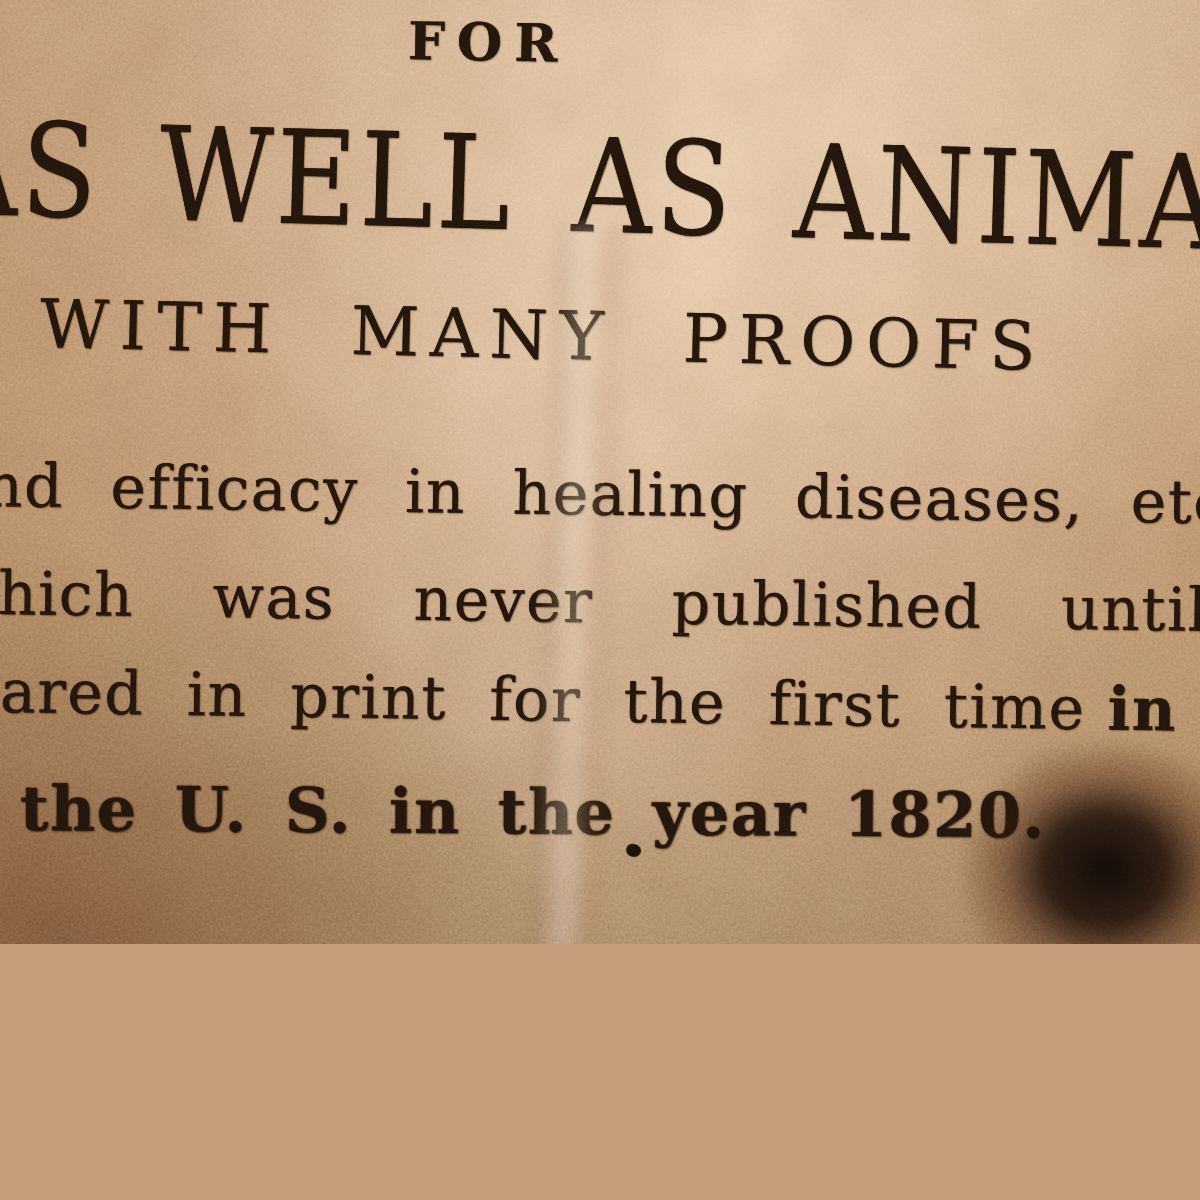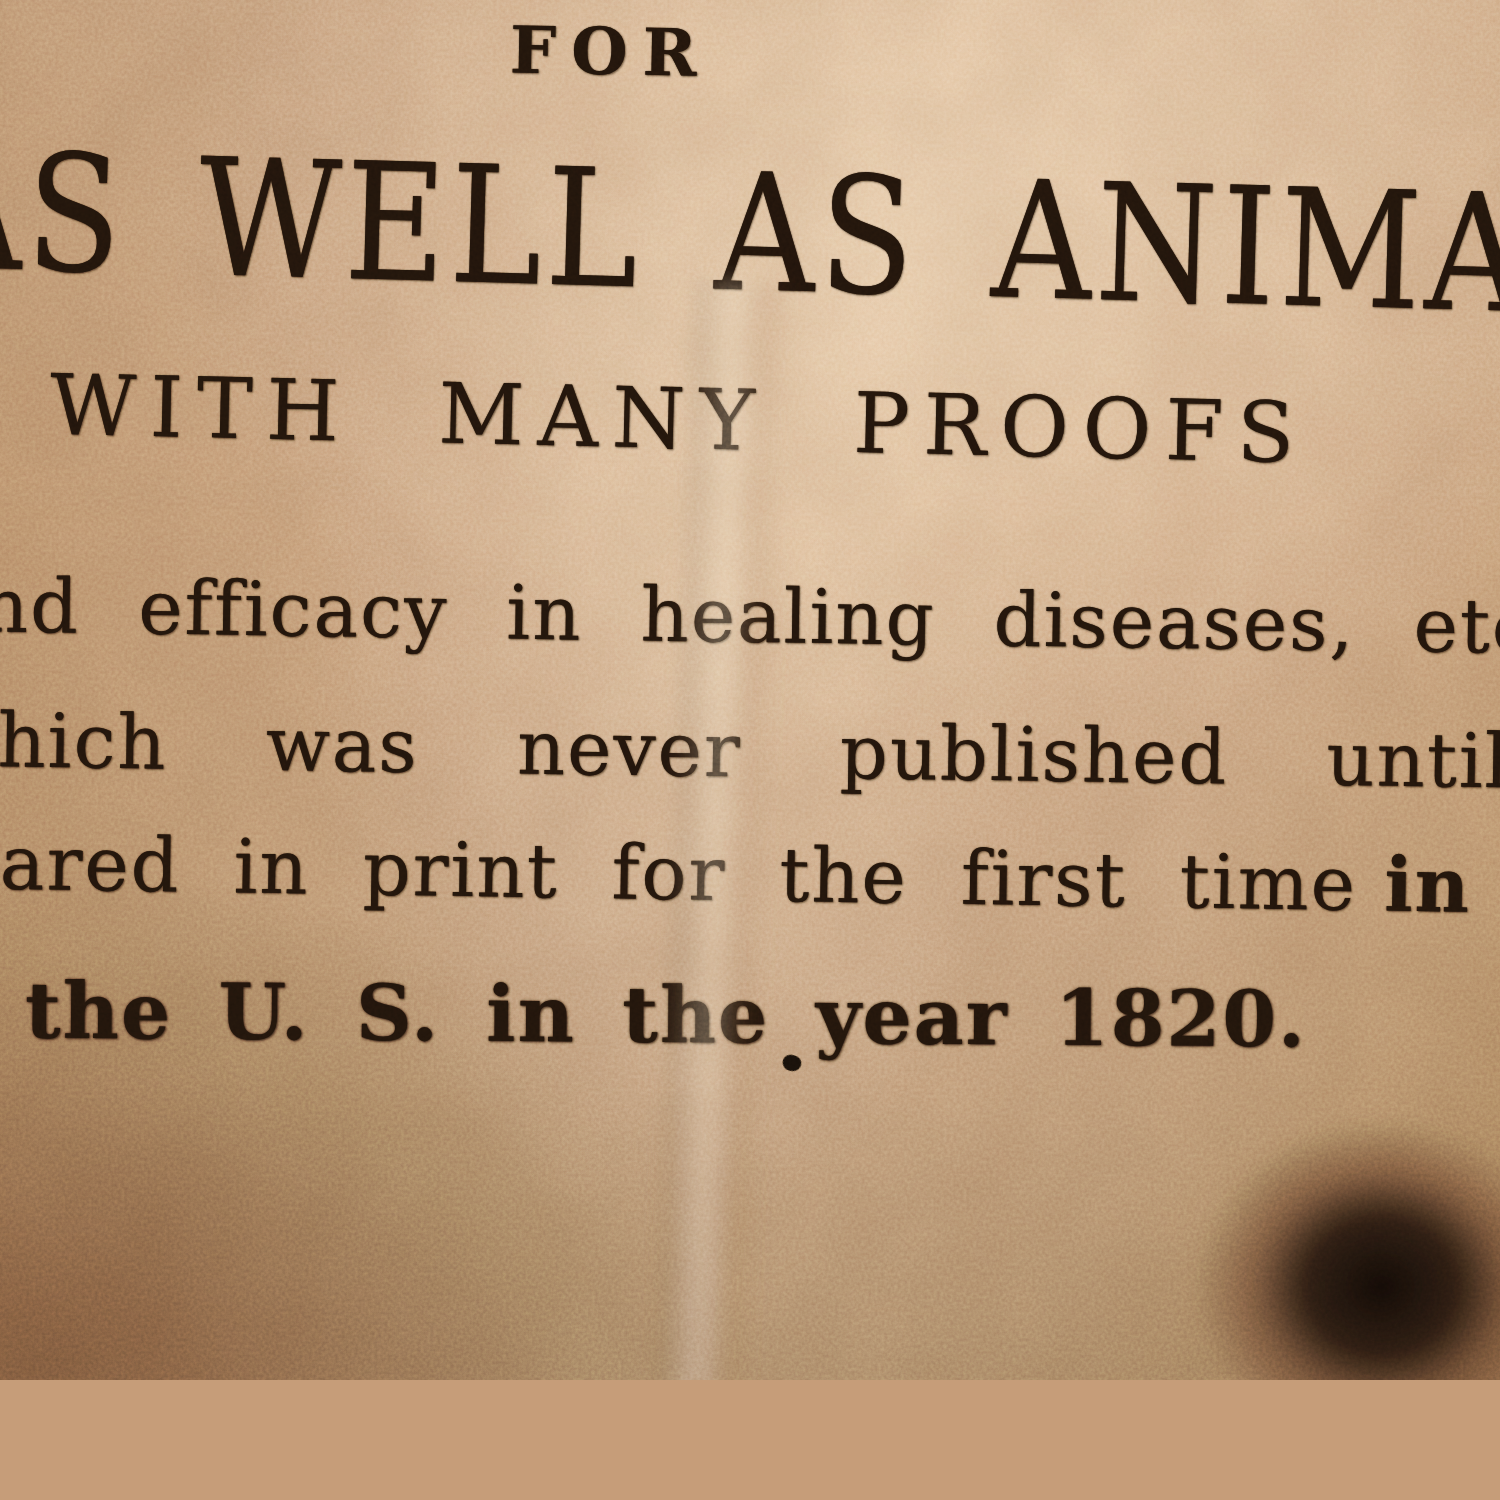--- a/index.html
+++ b/index.html
@@ -2,21 +2,21 @@
 <html><head>
 <meta charset="utf-8">
 <style>
   html, body { margin: 0; padding: 0; }
   body {
     width: 1200px; height: 1200px; overflow: hidden;
     font-family: "DejaVu Serif", "Liberation Serif", serif;
     background: #c69d79;
   }
   .photo {
-    position: relative; width: 1200px; height: 1104px; overflow: hidden;
+    position: relative; width: 1200px; height: 944px; overflow: hidden;
     background:
       radial-gradient(900px 650px at 60% 18%, rgba(255,238,210,0.40), rgba(255,238,210,0) 65%),
       radial-gradient(420px 620px at 45% 50%, rgba(255,240,215,0.22), rgba(255,240,215,0) 70%),
       radial-gradient(760px 560px at 4% 98%, rgba(62,35,16,0.38), rgba(62,35,16,0) 70%),
       linear-gradient(to bottom, rgba(255,240,215,0.10) 0%, rgba(0,0,0,0) 38%, rgba(82,48,24,0.16) 78%, rgba(66,38,19,0.30) 100%),
       linear-gradient(102deg, #b68a66 0%, #c89f7a 26%, #d9b38e 54%, #d2ab86 76%, #c0966f 100%);
   }
 
   
   .ink {

